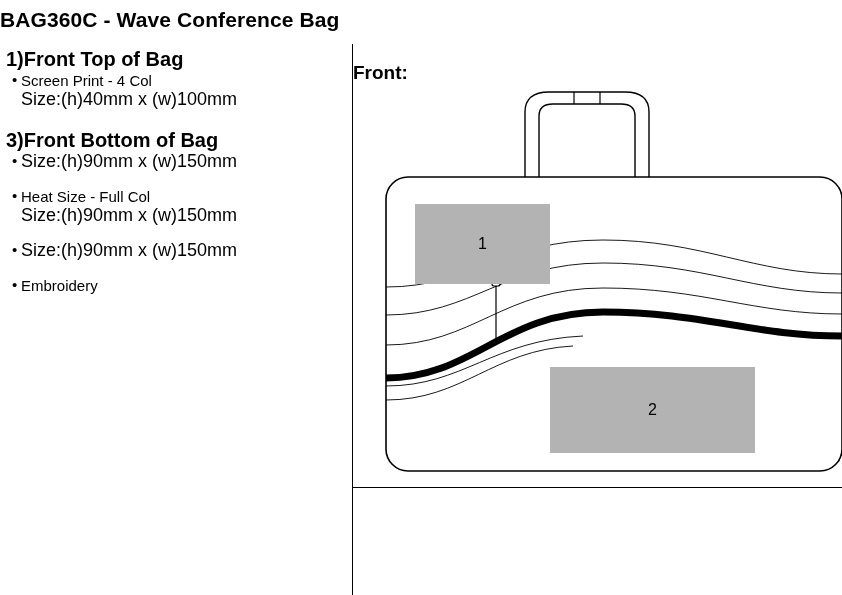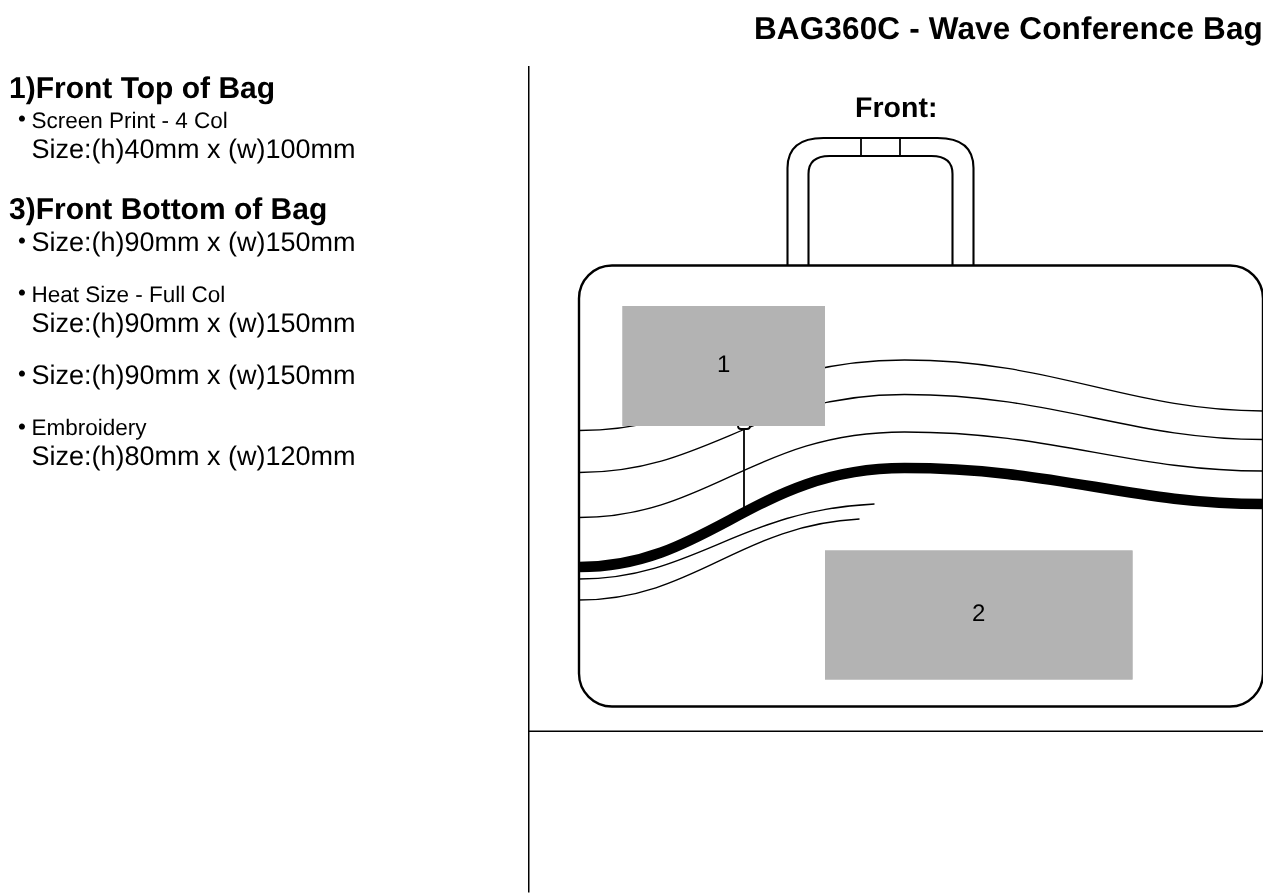--- a/index.html
+++ b/index.html
@@ -18,21 +18,21 @@
   #page {
     position: relative;
     width: 842px;
     height: 595px;
   }
   .title {
     position: absolute;
     top: 8px;
     left: 0;
     width: 842px;
-    text-align: right;
+    text-align: left;
     font-size: 21px;
     font-weight: bold;
     letter-spacing: 0.1px;
   }
   
   .v-divider {
     position: absolute;
     left: 352px;
     top: 44px;
     width: 1px;
@@ -91,21 +91,21 @@
     left: 353px;
     top: 44px;
     width: 489px;
     height: 443px;
   }
   .art-label {
     position: absolute;
     top: 18px;
     left: 0;
     width: 489px;
-    text-align: center;
+    text-align: left;
     font-size: 19px;
     font-weight: bold;
   }
   .bag-svg {
     position: absolute;
     left: 0;
     top: 0;
   }
   .print-area {
     position: absolute;
@@ -172,21 +172,20 @@
       <div class="method">
         <span class="bullet">•</span>
       </div>
       <div class="size">Size:(h)90mm x (w)150mm</div>
 
       <div class="gap-md"></div>
 
       <div class="method">
         <span class="bullet">•</span><span>Embroidery</span>
       </div>
-      <div class="size">Size:(h)80mm x (w)120mm</div>
     </div>
 
   </div>
 
   <div class="art-panel">
 
     <div class="art-label">Front:</div>
 
     <svg class="bag-svg" width="489" height="443" viewBox="0 0 489 443">
 

